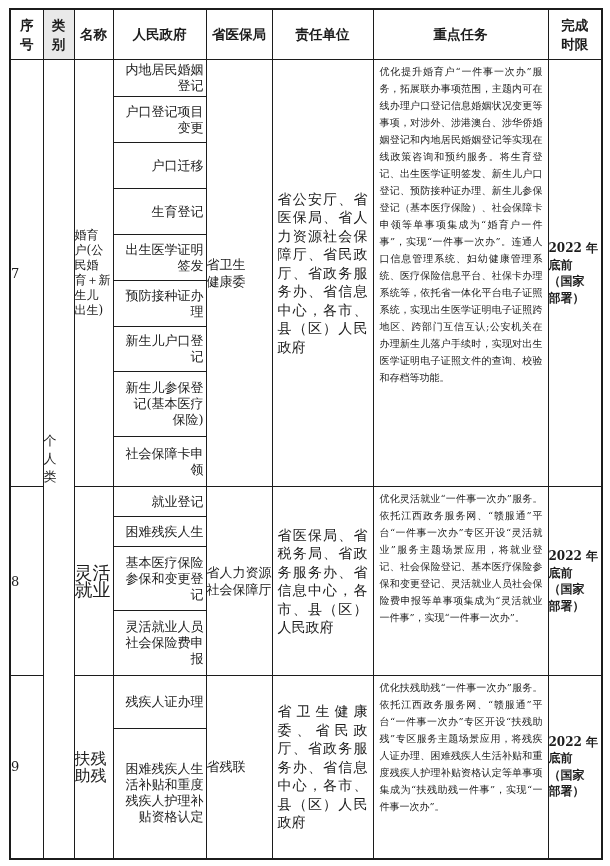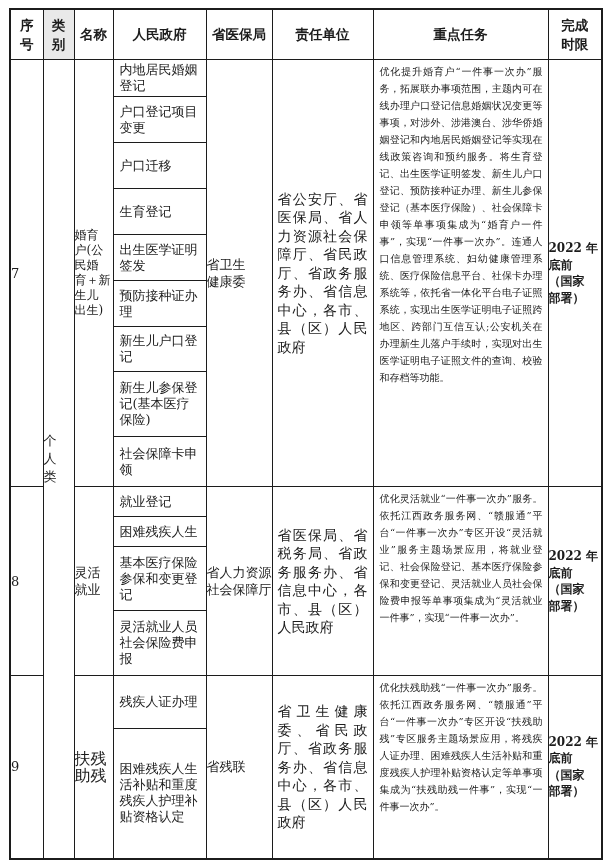--- a/index.html
+++ b/index.html
@@ -20,21 +20,21 @@
   }
   th{
     font-size:13.5px;font-weight:bold;text-align:center;
     white-space:pre-line;line-height:19px;height:49px;background:#fff;
   }
   th.hl{background:#e9e9e9;}
   td.c{ white-space:pre-line;font-size:13px;line-height:17px;}
   td.name{font-size:12px;line-height:15px;}
   td.cat{font-size:13px;line-height:18px;}
   td.item{
-    text-align:left;white-space:pre-line;
+    text-align:right;white-space:pre-line;
     font-size:13px;line-height:16px;padding:2px 2px 2px 6px;
   }
   td.resp{
     text-align:justify;text-align-last:left;
     font-size:14px;line-height:18.5px;padding:2px 5px;
   }
   td.task{
     vertical-align:top;text-align:justify;text-align-last:left;
     font-size:10px;line-height:17px;padding:3px 5px 0 6px;
   }
@@ -120,21 +120,21 @@
 记(基本医疗
 保险)</td>
       </tr>
     <tr style="height:50px">
         <td class="item">社会保障卡申
 领</td>
       </tr>
 
     <tr style="height:30px">
       <td class="c" rowspan="4">8</td>
-      <td class="c name" rowspan="4" style="font-size:13px;line-height:17px">灵活
+      <td class="c name" rowspan="4" style="font-size:18px;line-height:17px">灵活
 就业</td>
       <td class="item">就业登记</td>
       <td class="c" rowspan="4">省人力资源
 社会保障厅</td>
       <td class="resp" rowspan="4">省医保局、省税务局、省政务服务办、省信息中心，各市、县（区）人民政府</td>
       <td class="task" rowspan="4">优化灵活就业“一件事一次办”服务。依托江西政务服务网、“赣服通”平台“一件事一次办”专区开设“灵活就业”服务主题场景应用，将就业登记、社会保险登记、基本医疗保险参保和变更登记、灵活就业人员社会保险费申报等单事项集成为“灵活就业一件事”，实现“一件事一次办”。</td>
       <td class="c deadline" rowspan="4">2022 年
 底前
 （国家
 部署）</td>

